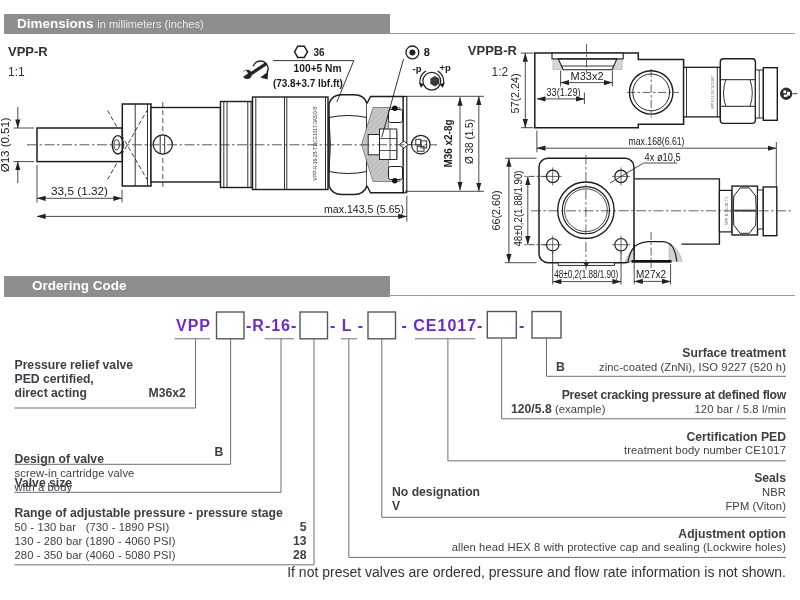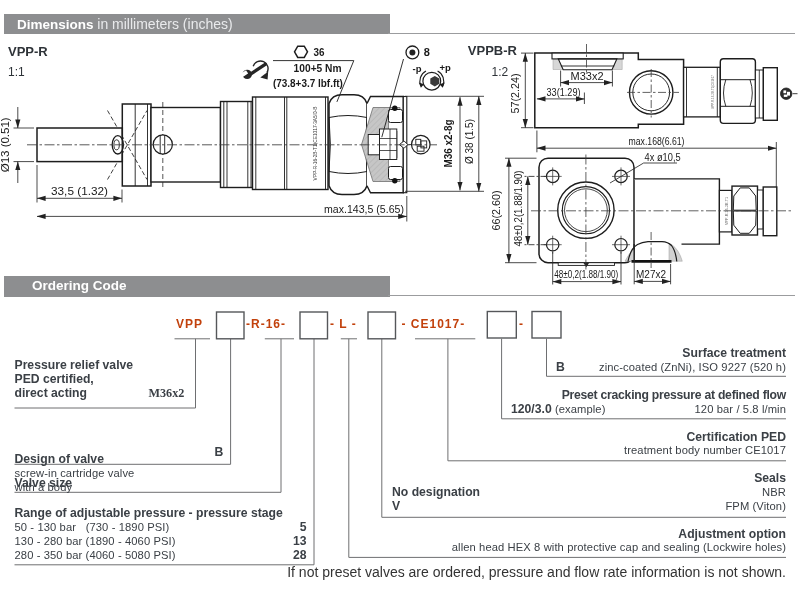--- a/index.html
+++ b/index.html
@@ -1,25 +1,25 @@
 <!DOCTYPE html>
 <html><head>
 <meta charset="utf-8">
 <style>
 html,body{margin:0;padding:0;}
 body{width:800px;height:600px;background:#fff;font-family:"Liberation Sans",sans-serif;position:relative;overflow:hidden;}
 .abs{position:absolute;}
 .bar{position:absolute;left:4px;width:386px;height:20.5px;background:#8d8e90;color:#fff;font-size:13.5px;font-weight:bold;line-height:20.5px;padding-left:13px;box-sizing:border-box;white-space:nowrap;}
-.bar .lt{font-weight:normal;color:#e9eaec;font-size:14px;}
+.bar .lt{font-weight:normal;color:#e9eaec;font-size:11px;}
 .hline{position:absolute;background:#9b9c9e;height:1.2px;}
 .t{position:absolute;font-size:11.2px;color:#3b4046;line-height:14.2px;letter-spacing:0.1px;white-space:nowrap;}
 .t .b,.t.b{font-size:12.2px;letter-spacing:0;}
 .b{font-weight:bold;}
 .r{text-align:right;}
-.code{position:absolute;font-size:12px;font-weight:bold;color:#c2410c;letter-spacing:1px;white-space:nowrap;}
+.code{position:absolute;font-size:16px;font-weight:bold;color:#6d28d9;letter-spacing:1px;white-space:nowrap;}
 </style>
 </head>
 <body>
 <div class="bar" style="top:13.7px;"><span>Dimensions</span> <span class="lt">in millimeters (inches)</span></div>
 <div class="hline" style="left:388px;top:33px;width:407px;"></div>
 <div class="bar" style="top:276px;padding-left:28px;">Ordering Code</div>
 <div class="hline" style="left:388px;top:295.3px;width:407px;"></div>
 
 <svg class="abs" style="left:0;top:0;" width="800" height="600" viewBox="0 0 800 600">
 <defs>
@@ -269,33 +269,33 @@
 </g>
 </svg>
 
 <div class="code" style="left:176px;top:316.6px;">VPP</div>
 <div class="code" style="left:246px;top:316.6px;">-R-16-</div>
 <div class="code" style="left:330px;top:316.6px;">- L -</div>
 <div class="code" style="left:401.5px;top:316.6px;">- CE1017-</div>
 <div class="code" style="left:519px;top:316.6px;">-</div>
 
 <div class="t b" style="left:14.5px;top:357.5px;">Pressure relief valve<br>PED certified,<br>direct acting</div>
-<div class="t b" style="left:148.5px;top:385.9px;font-family:Liberation Serif, serif;">M36x2</div>
+<div class="t b" style="left:148.5px;top:385.9px;">M36x2</div>
 <div class="t" style="left:14.5px;top:417px;margin-top:35px;"><span class="b">Design of valve</span><br>screw-in cartridge valve<br>with a body</div>
 <div class="t b" style="left:214.5px;top:445.4px;">B</div>
 <div class="t b" style="left:14.5px;top:476px;">Valve size</div>
 <div class="t" style="left:14.5px;top:505.5px;"><span class="b">Range of adjustable pressure - pressure stage</span><br>50 - 130 bar&nbsp;&nbsp;&nbsp;(730 - 1890 PSI)<br>130 - 280 bar (1890 - 4060 PSI)<br>280 - 350 bar (4060 - 5080 PSI)</div>
 <div class="t b r" style="left:266.5px;top:519.7px;width:40px;">5<br>13<br>28</div>
 
 <div class="t b r" style="right:14px;top:345.8px;">Surface treatment</div>
 <div class="t r" style="right:14px;top:360.3px;">zinc-coated (ZnNi), ISO 9227 (520 h)</div>
 <div class="t b" style="left:556px;top:360.3px;">B</div>
 <div class="t b r" style="right:14px;top:388.3px;letter-spacing:-0.25px;">Preset cracking pressure at defined flow</div>
 <div class="t r" style="right:14px;top:402.3px;">120 bar / 5.8 l/min</div>
-<div class="t" style="left:511px;top:402.3px;"><span class="b">120/3.0</span> (example)</div>
+<div class="t" style="left:511px;top:402.3px;"><span class="b">120/5.8</span> (example)</div>
 <div class="t b r" style="right:14px;top:429.8px;">Certification PED</div>
 <div class="t r" style="right:14px;top:443.3px;">treatment body number CE1017</div>
 <div class="t b r" style="right:14px;top:471.3px;text-align:right;">Seals</div>
 <div class="t r" style="right:14px;top:485.3px;">NBR</div>
 <div class="t b" style="left:392px;top:485.3px;">No designation</div>
 <div class="t r" style="right:14px;top:499.3px;">FPM (Viton)</div>
 <div class="t b" style="left:392px;top:499.3px;">V</div>
 <div class="t b r" style="right:14px;top:526.8px;">Adjustment option</div>
 <div class="t r" style="right:14px;top:540.3px;">allen head HEX 8 with protective cap and sealing (Lockwire holes)</div>
 <div class="t r" style="right:14px;top:564.9px;font-size:14px;color:#333;letter-spacing:0px;">If not preset valves are ordered, pressure and flow rate information is not shown.</div>

